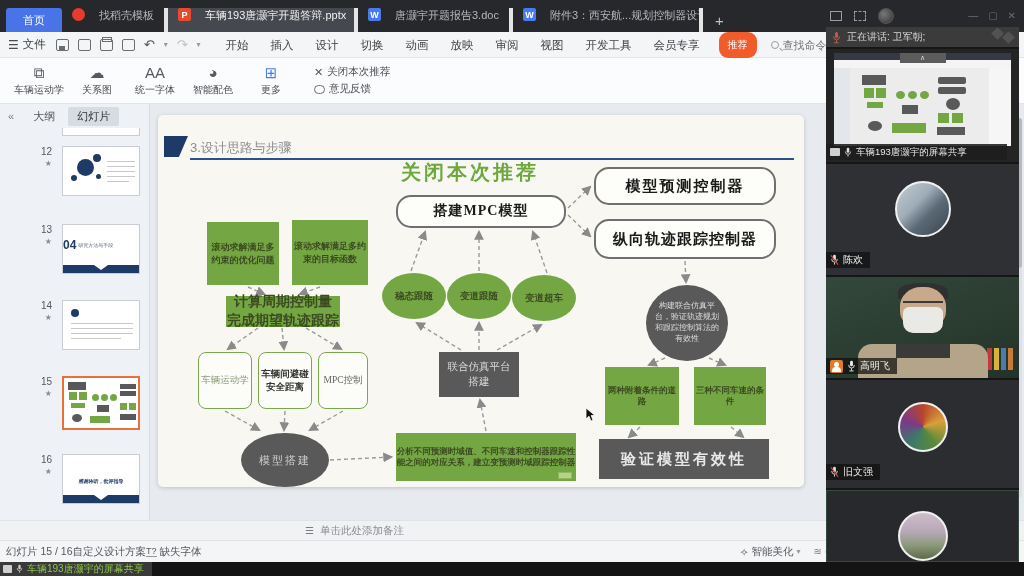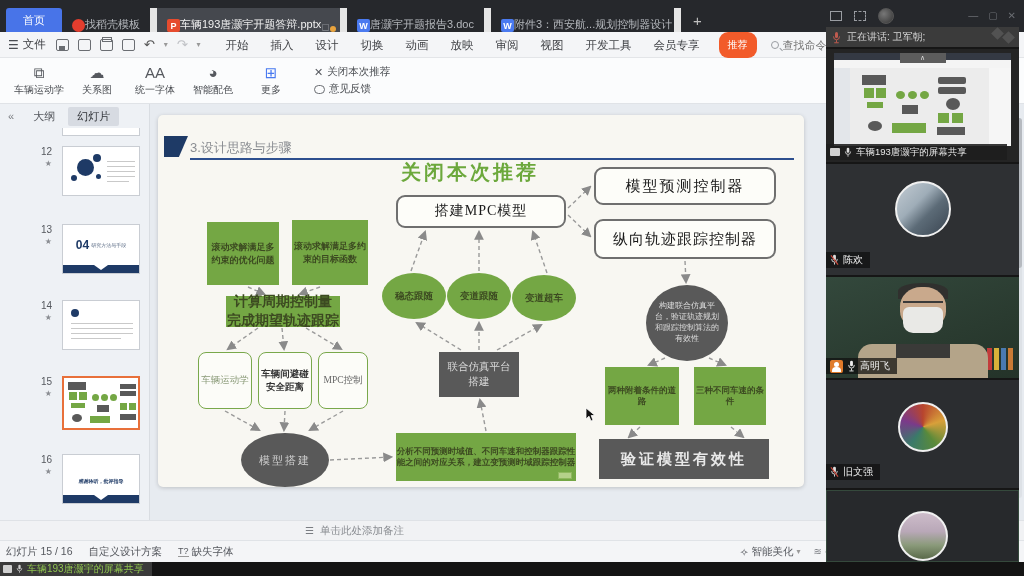--- a/index.html
+++ b/index.html
@@ -7,22 +7,22 @@
     font-family:"Liberation Sans","DejaVu Sans",sans-serif; }
   .screen { position:relative; width:1024px; height:576px; background:#be185d; }
 
   
   .wps { position:absolute; left:0; top:0; width:1024px; height:562px; background:#e7ebf0; }
 
   
   .titlebar { position:relative; height:32px; background:#26282c; display:flex; align-items:flex-end; }
   .tab-home { width:56px; height:24px; background:#4874e8; color:#fff; font-size:11px;
     display:flex; align-items:center; justify-content:center; border-radius:3px 3px 0 0; margin-left:6px; }
-  .dtab { height:24px; display:flex; align-items:flex-end; gap:0; padding:0 10px; color:#b5b8bd;
-    font-size:11px; border-right:7px solid #e5e5e5; max-width:190px; white-space:nowrap; overflow:hidden; }
+  .dtab { height:24px; display:flex; align-items:flex-start; gap:14px; padding:0 10px; color:#b5b8bd;
+    font-size:11px; border-right:4px solid #e5e5e5; max-width:190px; white-space:nowrap; overflow:hidden; }
   .dtab.active { background:#45484e; color:#f0f0f0; }
   .ficon { width:13px; height:13px; border-radius:2px; color:#fff; font-size:9px; font-weight:bold;
     display:flex; align-items:center; justify-content:center; flex:0 0 auto; }
   .ficon.docer { background:#e23d2e; border-radius:50%; }
   .ficon.ppt { background:#e64b2e; }
   .ficon.word { background:#4a7af0; }
   .tab-dot { width:6px; height:6px; border-radius:50%; background:#e8a33d; flex:0 0 auto; }
   .tab-bubble { color:#8b8e93; font-size:10px; }
   .tab-add { color:#c0c0c0; font-size:15px; padding:0 12px; height:24px; display:flex; align-items:center; }
   .win-controls { position:absolute; right:130px; top:8px; display:flex; gap:12px; align-items:center; }
@@ -93,33 +93,33 @@
   .heading-line { position:absolute; left:32px; top:43px; right:10px; height:2px; background:#2d4f8e; }
   .vscroll { position:absolute; right:2px; top:14px; width:6px; height:380px; background:#dde1e6; border-radius:3px; }
   .vthumb { position:absolute; right:2px; top:14px; width:6px; height:150px; background:#b6bac0; border-radius:3px; }
 
   .n { position:absolute; display:flex; align-items:center; justify-content:center; text-align:center;
     font-family:"Liberation Serif","DejaVu Serif",serif; white-space:pre-line; line-height:1.35; }
   .n.green { background:#74a744; color:#3c4a21; font-weight:bold; }
   .n.dark { background:#595959; color:#e8e8e8; font-weight:bold; }
   .n.ell { border-radius:50%; }
   .n.outline { background:#fcfcf8; border:1.5px solid #79a84b; border-radius:8px; }
-  .n.wbox { background:#fdfdf9; border:2px solid #6f6f6f; border-radius:9px; font-weight:normal; color:#1a1a1a; }
+  .n.wbox { background:#fdfdf9; border:2px solid #6f6f6f; border-radius:15px; font-weight:bold; color:#1a1a1a; }
   .tagchip { position:absolute; right:2px; bottom:2px; width:14px; height:7px; background:#b5d18a; border:1px solid #8fb85e; }
   .ctitle { position:absolute; font-size:20px; font-weight:bold; color:#6ca83c; letter-spacing:3px;
     font-family:"Liberation Serif","DejaVu Serif",serif; }
   .cursor { position:absolute; left:427px; top:293px; }
 
   
   .notes-bar { height:20px; background:#f1f2f4; border-top:1px solid #dfe2e6; display:flex; align-items:center;
     font-size:10.5px; color:#8a8d92; padding-left:305px; gap:6px; }
   .nicon { color:#7a7d82; font-size:10px; }
   .status-bar { height:22px; background:#f4f5f7; border-top:1px solid #e0e3e7; display:flex; align-items:center;
     font-size:10.5px; color:#55585e; padding:0 6px; }
-  .sb-left { display:flex; gap:16px; align-items:center; }
+  .sb-left { display:flex; gap:0; align-items:center; }
   .sb-right { margin-left:auto; display:flex; gap:13px; align-items:center; }
   .tq { font-size:9px; color:#55585e; border-bottom:1px solid #999; }
   .viewic { width:14px; height:12px; border:1.2px solid #6a6d72; }
   .viewic.active { outline:3px solid #dcdfe4; }
   .viewic.grid { background:linear-gradient(#6a6d72,#6a6d72) 50% 0/1px 100% no-repeat,
                  linear-gradient(#6a6d72,#6a6d72) 0 50%/100% 1px no-repeat; }
   .playbtn { width:20px; height:16px; background:#5b7fe8; border-radius:3px; display:flex; align-items:center; justify-content:center; }
   .playbtn::after { content:""; border-left:7px solid #fff; border-top:4px solid transparent; border-bottom:4px solid transparent; }
   .taskbar { position:absolute; left:0; bottom:0; width:1024px; height:14px; background:#141414; display:flex; align-items:center; }
   .task-chip { height:14px; background:#3a3a3a; display:flex; align-items:center; gap:4px; padding:0 8px 0 3px; }
@@ -294,21 +294,21 @@
             <span class="hline" style="left:44px;top:24px;width:28px"></span>
             <span class="hline" style="left:44px;top:29px;width:28px"></span>
             <span class="hline" style="left:44px;top:34px;width:22px"></span>
           </div>
         </div>
 
         <div class="thumb-row" style="top:96px">
           <span class="tnum">13</span>
           <span class="tstar">★</span>
           <div class="tcard">
-            <div style="position:absolute;left:0;right:0;top:13px;display:flex;align-items:center;justify-content:center;gap:2px">
+            <div style="position:absolute;left:0;right:0;top:13px;display:flex;align-items:center;gap:2px">
               <span class="big04">04</span>
               <span class="cap5">研究方法与手段</span>
             </div>
             <div class="navy-band"></div>
           </div>
         </div>
 
         <div class="thumb-row" style="top:172px">
           <span class="tnum">14</span>
           <span class="tstar">★</span>

